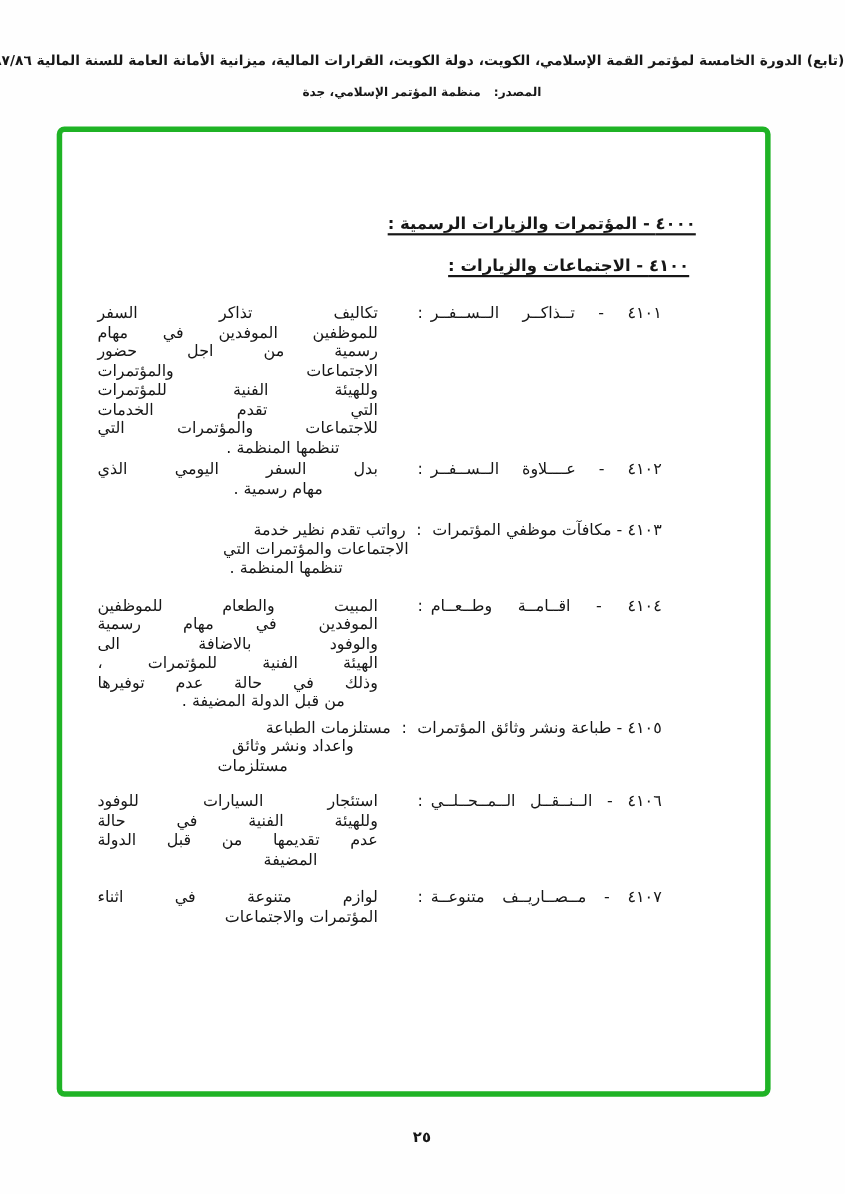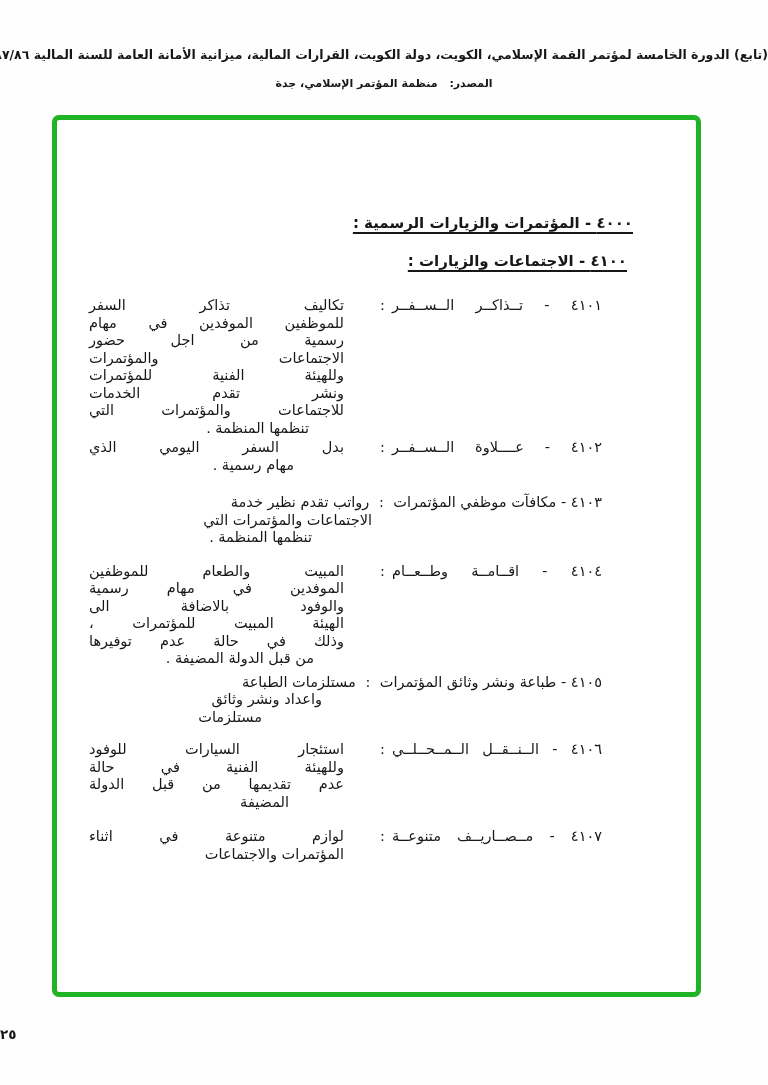--- a/index.html
+++ b/index.html
@@ -31,21 +31,21 @@
   .hdr2 .src-label { margin-left: 8px; }
 
   
   .frame {
     position: absolute; top: 115px; left: 52px;
     width: 649px; height: 882px;
     border: 5px solid #1fb325;
     border-radius: 7px;
     background: #fff;
   }
-  .content { padding-top: 94px; direction: rtl; }
+  .content { padding-top: 74px; direction: rtl; }
 
   .sec-h {
     margin: 0 63px 0 0;
     font-size: 15px; font-weight: bold; line-height: 18px;
     text-align: right; white-space: nowrap;
     text-decoration: underline;
     text-underline-offset: 4px;
     text-decoration-thickness: 1.5px;
   }
   .sub-h { margin: 20px 69px 0 0; }
@@ -75,21 +75,21 @@
 
   .mt2  { margin-top: 2px; }
   .mt6  { margin-top: 6px; }
   .mt15 { margin-top: 15px; }
   .mt16 { margin-top: 16px; }
   .mt17 { margin-top: 17px; }
   .mt20 { margin-top: 20px; }
 
   .page-num {
     position: absolute; top: 1026px; left: 0; right: 0;
-    text-align: left; font-size: 13.5px; font-weight: bold;
+    text-align: center; font-size: 13.5px; font-weight: bold;
   }
 </style>
 </head>
 <body>
 
 <div class="page">
 
   <div class="hdr1">(تابع) الدورة الخامسة لمؤتمر القمة الإسلامي، الكويت، دولة الكويت، القرارات المالية، ميزانية الأمانة العامة للسنة المالية ١٩٨٧/٨٦.</div>
 
   <div class="hdr2">
@@ -107,21 +107,21 @@
 
         <div class="entry">
           <div class="e-label">٤١٠١ - تــذاكــر الــســفــر</div>
           <div class="e-colon">:</div>
           <div class="e-desc">
             <div class="dl">تكاليف تذاكر السفر</div>
             <div class="dl">للموظفين الموفدين في مهام</div>
             <div class="dl">رسمية من اجل حضور</div>
             <div class="dl">الاجتماعات والمؤتمرات</div>
             <div class="dl">وللهيئة الفنية للمؤتمرات</div>
-            <div class="dl">ونشر تقدم الخدمات</div>
+            <div class="dl">التي تقدم الخدمات</div>
             <div class="dl">للاجتماعات والمؤتمرات التي</div>
             <div class="dl end" style="margin-right:35px">تنظمها المنظمة .</div>
           </div>
         </div>
 
         <div class="entry mt2">
           <div class="e-label">٤١٠٢ - عــــلاوة الــســفــر</div>
           <div class="e-colon">:</div>
           <div class="e-desc">
             <div class="dl">بدل السفر اليومي الذي</div>
@@ -139,21 +139,21 @@
           <div class="hang" style="margin-right:290px">تنظمها المنظمة .</div>
         </div>
 
         <div class="entry mt16">
           <div class="e-label">٤١٠٤ - اقــامــة وطــعــام</div>
           <div class="e-colon">:</div>
           <div class="e-desc">
             <div class="dl">المبيت والطعام للموظفين</div>
             <div class="dl">الموفدين في مهام رسمية</div>
             <div class="dl">والوفود بالاضافة الى</div>
-            <div class="dl">الهيئة المبيت للمؤتمرات ،</div>
+            <div class="dl">الهيئة الفنية للمؤتمرات ،</div>
             <div class="dl">وذلك في حالة عدم توفيرها</div>
             <div class="dl end" style="margin-right:30px">من قبل الدولة المضيفة .</div>
           </div>
         </div>
 
         <div class="entry wide mt6">
           <div class="wrow">
             <div class="e-label2">٤١٠٥ - طباعة ونشر وثائق المؤتمرات</div>
             <div class="e-colon2">:</div>
             <div class="dl0">مستلزمات الطباعة</div>

